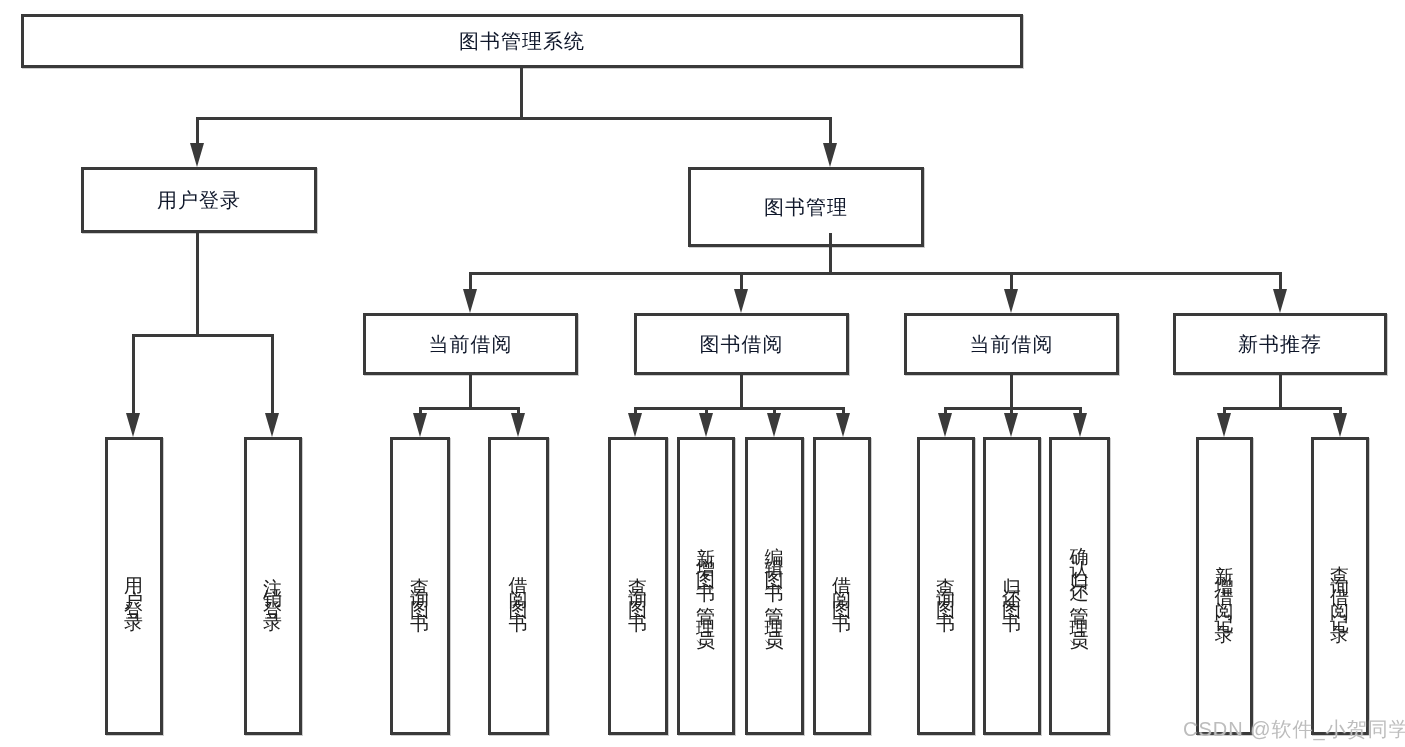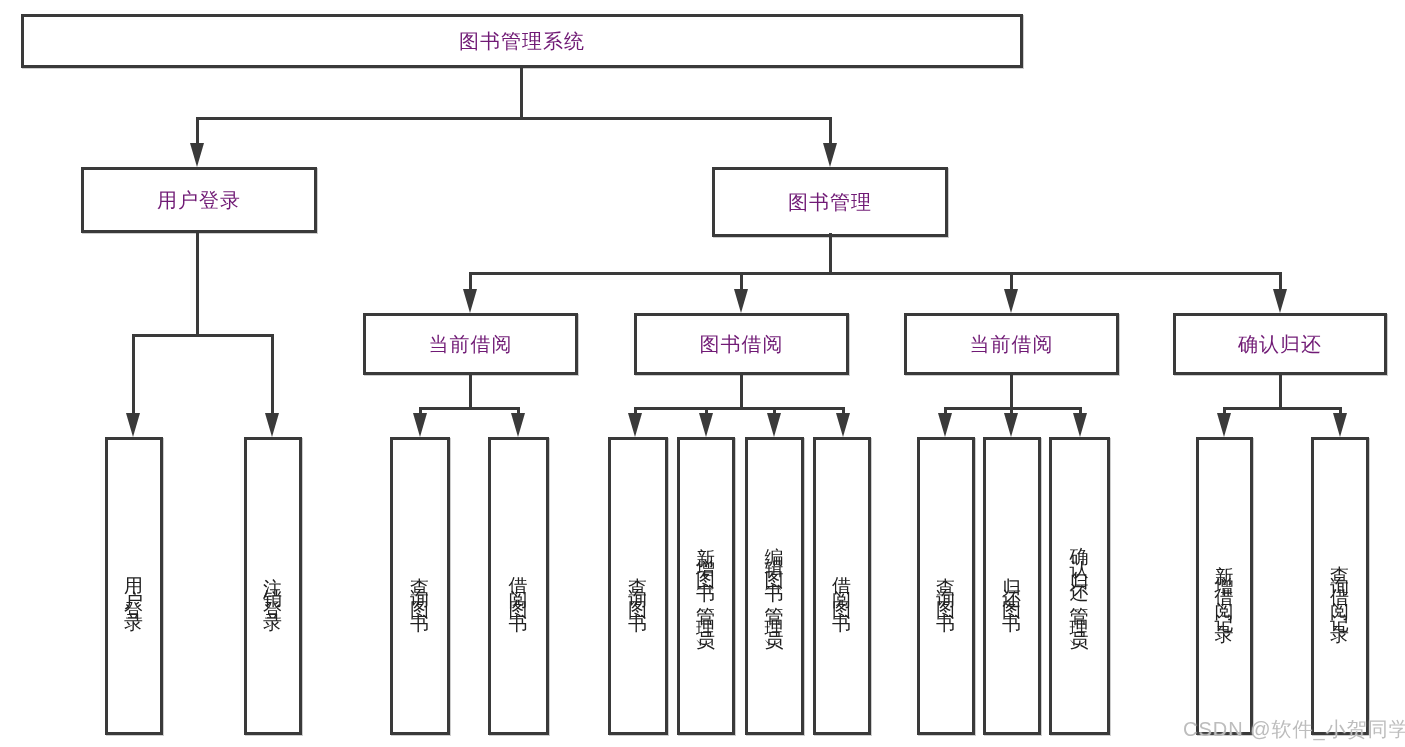--- a/index.html
+++ b/index.html
@@ -5,21 +5,21 @@
   html,body { margin:0; padding:0; }
   body { font-family:"Liberation Sans", sans-serif; background:#ffffff; }
   .canvas {
     position:relative; width:1405px; height:747px;
     background:#ffffff; overflow:hidden;
   }
   .box {
     position:absolute; box-sizing:border-box;
     background:#ffffff; border:3px solid #3a3a3a;
     display:flex; align-items:center; justify-content:center;
-    font-size:20px; color:#701a75; letter-spacing:1px;
+    font-size:20px; color:#0f172a; letter-spacing:1px;
     box-shadow:1px 1px 0 rgba(60,60,60,0.25);
   }
   .vbox {
     position:absolute; box-sizing:border-box;
     background:#ffffff; border:3px solid #3a3a3a;
     display:flex; align-items:center; justify-content:center;
     color:#202020;
     box-shadow:1px 1px 0 rgba(60,60,60,0.25);
   }
   .vbox span {
@@ -53,21 +53,21 @@
   <div class="vline" style="left:520px;top:68px;height:51px"></div>
   <div class="hline" style="left:196px;top:117px;width:636px"></div>
   <div class="vline" style="left:196px;top:117px;height:28px"></div>
   <div class="arrow" style="left:190px;top:143px"></div>
   <div class="vline" style="left:829px;top:117px;height:28px"></div>
   <div class="arrow" style="left:823px;top:143px"></div>
 
   <div class="box" style="left:81px;top:167px;width:236px;height:66px">
     <span>用户登录</span>
   </div>
-  <div class="box" style="left:712px;top:167px;width:236px;height:70px">
+  <div class="box" style="left:688px;top:167px;width:236px;height:80px">
     <span>图书管理</span>
   </div>
 
   <div class="vline" style="left:196px;top:233px;height:104px"></div>
   <div class="hline" style="left:132px;top:334px;width:141px"></div>
   <div class="vline" style="left:132px;top:334px;height:81px"></div>
   <div class="arrow" style="left:126px;top:413px"></div>
   <div class="vline" style="left:271px;top:334px;height:81px"></div>
   <div class="arrow" style="left:265px;top:413px"></div>
 
@@ -85,21 +85,21 @@
   <div class="box" style="left:363px;top:313px;width:215px;height:62px">
     <span>当前借阅</span>
   </div>
   <div class="box" style="left:634px;top:313px;width:215px;height:62px">
     <span>图书借阅</span>
   </div>
   <div class="box" style="left:904px;top:313px;width:215px;height:62px">
     <span>当前借阅</span>
   </div>
   <div class="box" style="left:1173px;top:313px;width:214px;height:62px">
-    <span>确认归还</span>
+    <span>新书推荐</span>
   </div>
 
   <div class="vline" style="left:469px;top:375px;height:34px"></div>
   <div class="hline" style="left:419px;top:407px;width:101px"></div>
   <div class="vline" style="left:419px;top:407px;height:10px"></div>
   <div class="arrow" style="left:413px;top:413px"></div>
   <div class="vline" style="left:517px;top:407px;height:10px"></div>
   <div class="arrow" style="left:511px;top:413px"></div>
 
   <div class="vline" style="left:740px;top:375px;height:34px"></div>

